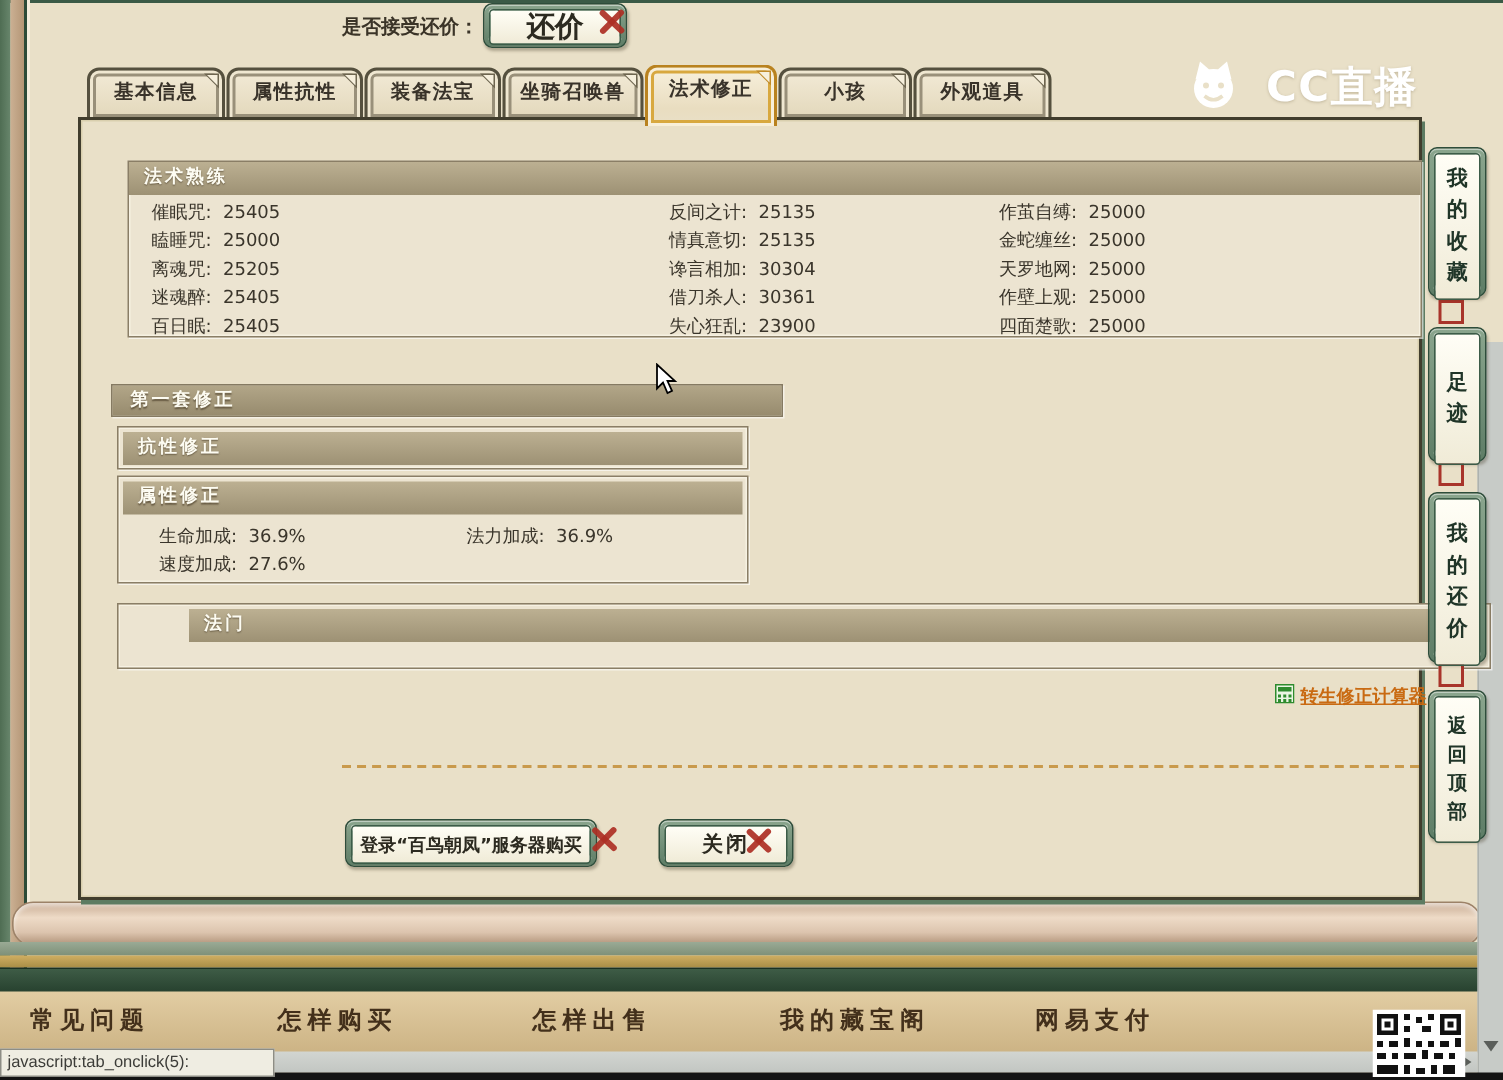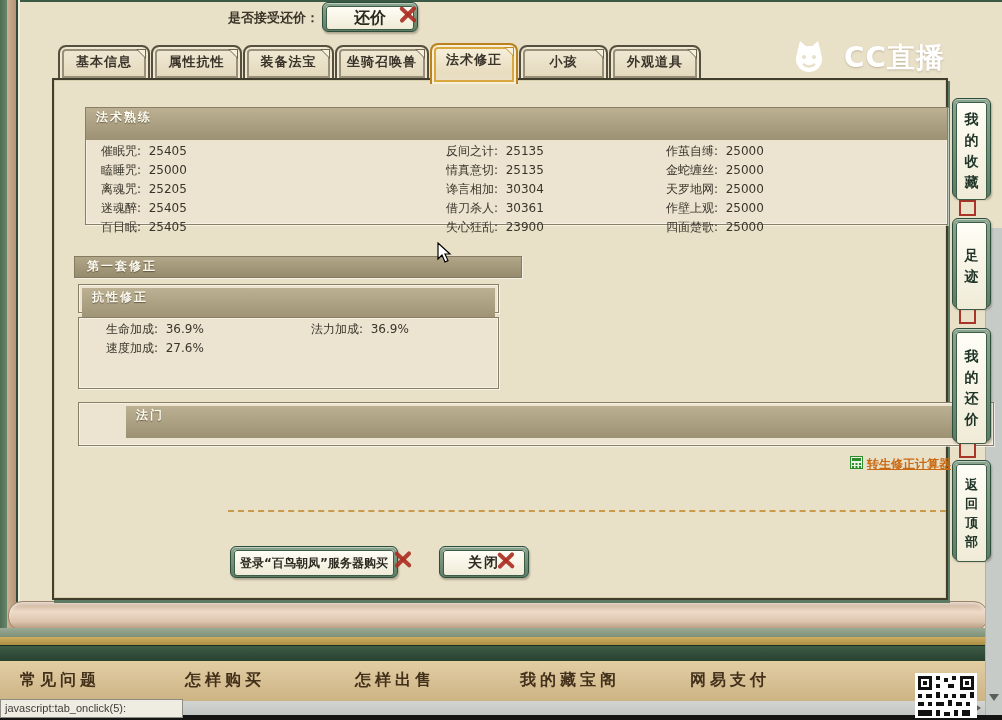--- a/index.html
+++ b/index.html
@@ -39,21 +39,21 @@
   .tab:after{content:"";position:absolute;top:3px;right:3px;border-top:7px solid #f6efdc;border-left:7px solid transparent;}
   .tab.active{top:43px;height:39px;border-color:#b9821f;box-shadow:inset 0 0 0 2px #f8efd9,inset 0 0 0 4px #d8a83f;
     background:linear-gradient(#f8f1dd,#e9ddc0 70%,#e9e0c8);z-index:6;border-bottom:none;}
   .tab.active:before{border-top-color:#c08a28;}
 
   
   .panel{left:52px;top:78px;width:892px;height:518px;background:#e9e0c8;border:2px solid #413d2d;
     box-shadow:2px 3px 0 #5d7b62,inset 0 0 0 1px #d9cfae;z-index:5;}
 
   .sbox{border:1px solid #8a7e66;background:#ece4d1;box-shadow:1px 1px 0 rgba(255,255,255,.6),inset 0 0 0 1px #f6f1e2;}
-  .shead{height:32px;background:linear-gradient(#bcb092,#9d9174);color:#fdfcf2;font-weight:bold;font-size:12px;
+  .shead{height:22px;background:linear-gradient(#bcb092,#9d9174);color:#fdfcf2;font-weight:bold;font-size:12px;
     line-height:19px;padding-left:10px;letter-spacing:2px;text-shadow:0 1px 1px rgba(90,78,55,.85);}
   .shead.inset{margin:3px;}
   .kv{font-size:12px;color:#3a352b;white-space:nowrap;}
   .kn:after{content:":\00a0\00a0";}
   .kn2:after{content:":";}
   .srow{height:19px;line-height:19px;}
 
   .setbar{left:74px;top:256px;width:434px;height:20px;background:linear-gradient(#b2a688,#978b6e);
     border:1px solid #857a62;color:#fdfcf2;font-weight:bold;font-size:12px;line-height:19px;padding-left:12px;
     letter-spacing:2px;text-shadow:0 1px 1px rgba(90,78,55,.85);box-shadow:1px 1px 0 rgba(255,255,255,.55);}
@@ -101,21 +101,21 @@
 <div id="screen">
 
   <div class="abs topline"></div>
   <div class="abs edge-green"></div>
   <div class="abs edge-tan"></div>
   <div class="abs edge-line"></div>
   <div class="abs edge-lite"></div>
 
   <div class="abs" style="left:228px;top:9px;font-size:13px;font-weight:bold;color:#3b3428;">是否接受还价：</div>
   <div class="abs gbtn" style="left:322px;top:2px;width:88px;height:22px;">
-    <div class="inner" style="font-size:16px;">还价</div>
+    <div class="inner" style="font-size:19px;">还价</div>
   </div>
   <div class="abs redx" style="left:398px;top:5px;"></div>
 
   <div class="abs logo">
     <svg width="38" height="38" viewBox="0 0 38 38">
       <polygon points="7,14 10,2 18,9" fill="#ffffff"></polygon>
       <polygon points="31,14 28,2 20,9" fill="#ffffff"></polygon>
       <circle cx="19" cy="20" r="13" fill="#ffffff"></circle>
       <circle cx="14" cy="18" r="2" fill="#e9e0c8"></circle>
       <circle cx="24" cy="18" r="2" fill="#e9e0c8"></circle>
@@ -161,20 +161,21 @@
     </div>
   </div>
 
   <div class="abs setbar" style="z-index:6;">第一套修正</div>
 
   <div class="abs sbox" style="left:78px;top:284px;width:419px;height:27px;z-index:6;">
     <div class="shead inset">抗性修正</div>
   </div>
 
   <div class="abs sbox" style="left:78px;top:317px;width:419px;height:70px;z-index:6;">
+    <div class="shead inset">属性修正</div>
     <div style="position:relative;height:42px;">
       <div class="abs kv srow" style="left:27px;top:2px;"><span class="kn">生命加成</span><span>36.9%</span></div>
       <div class="abs kv srow" style="left:232px;top:2px;"><span class="kn">法力加成</span><span>36.9%</span></div>
       <div class="abs kv srow" style="left:27px;top:21px;"><span class="kn">速度加成</span><span>27.6%</span></div>
     </div>
   </div>
 
   <div class="abs sbox" style="left:78px;top:402px;width:870px;height:42px;z-index:6;padding-left:44px;">
     <div class="shead inset">法门</div>
   </div>

